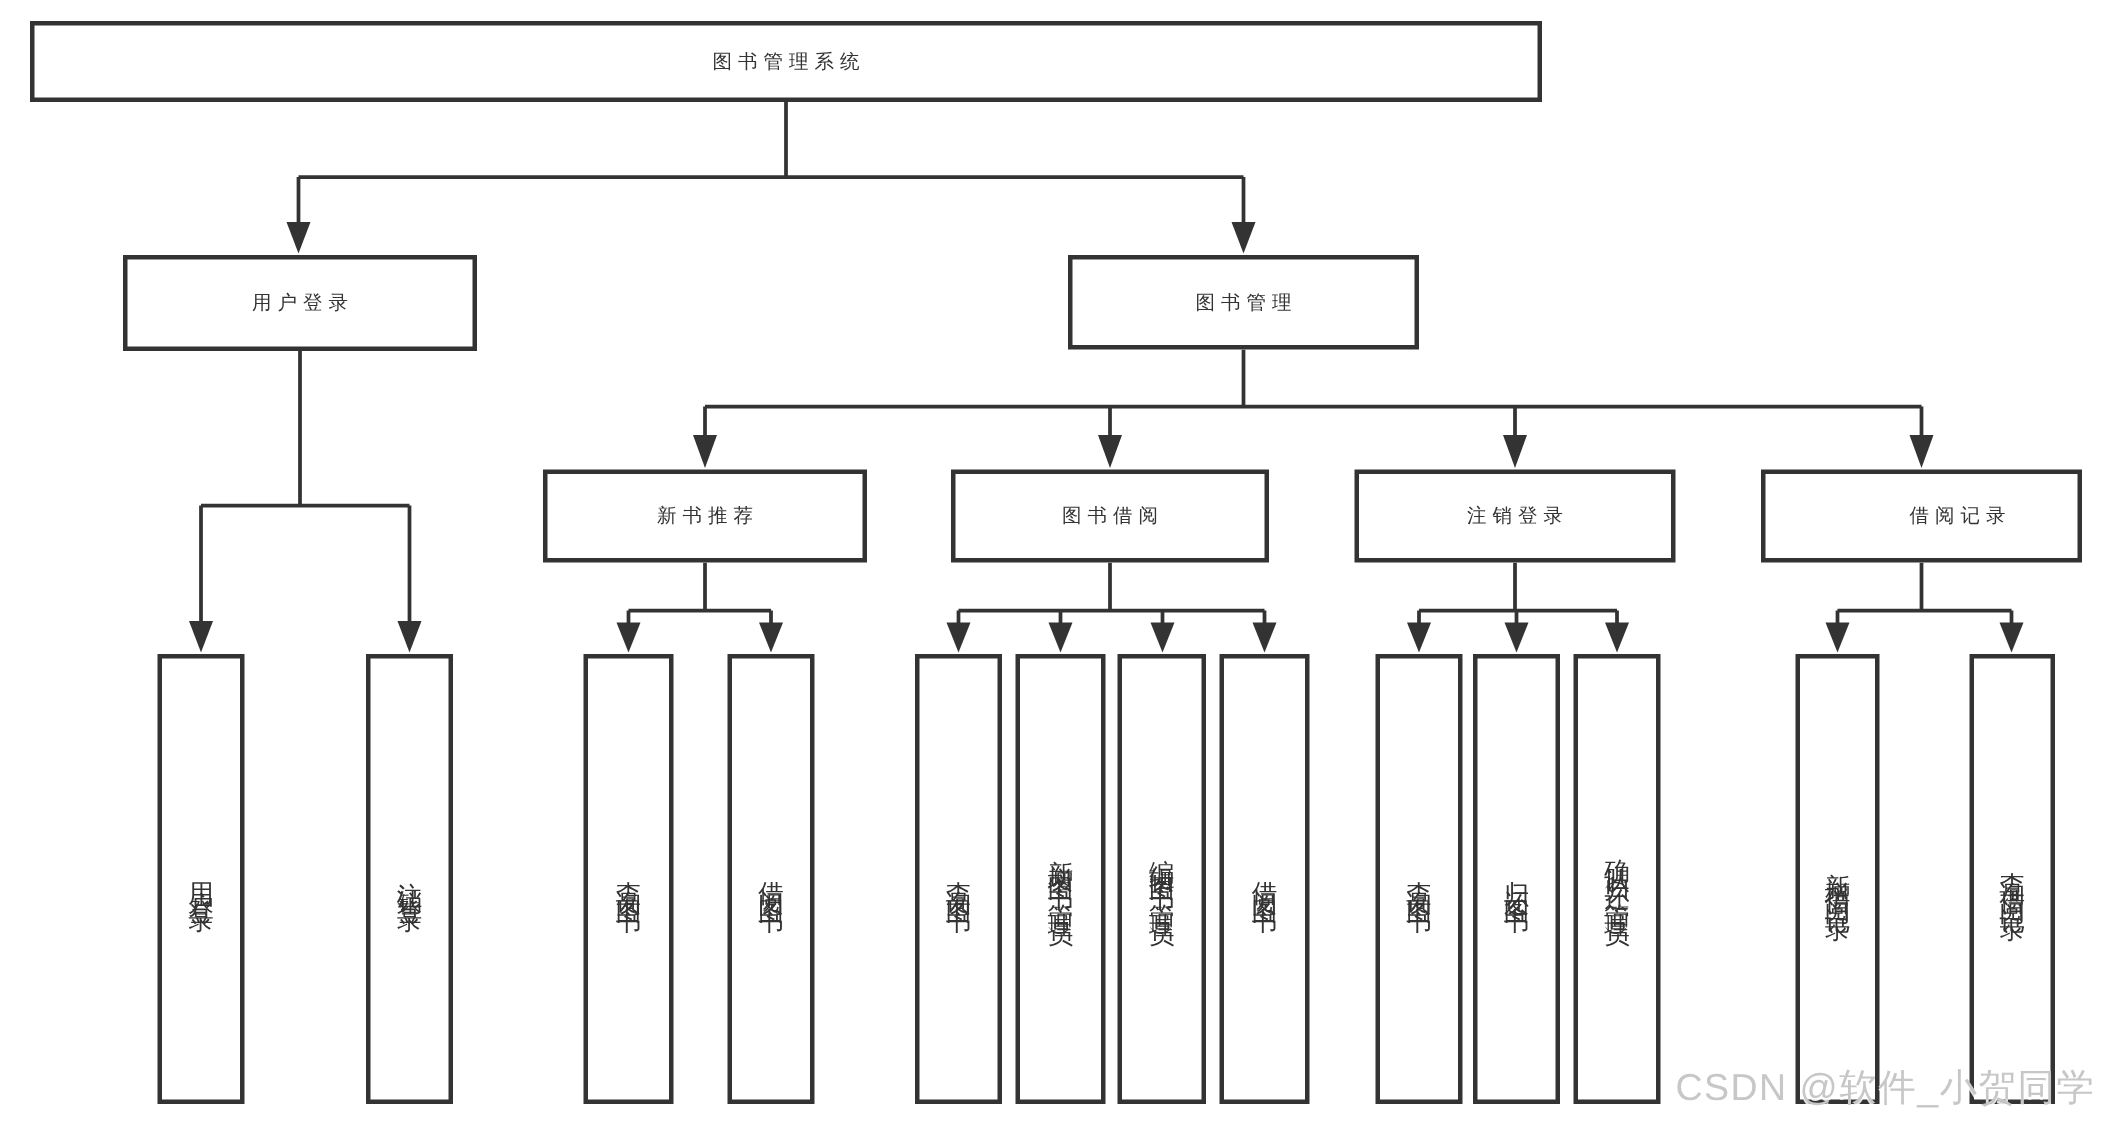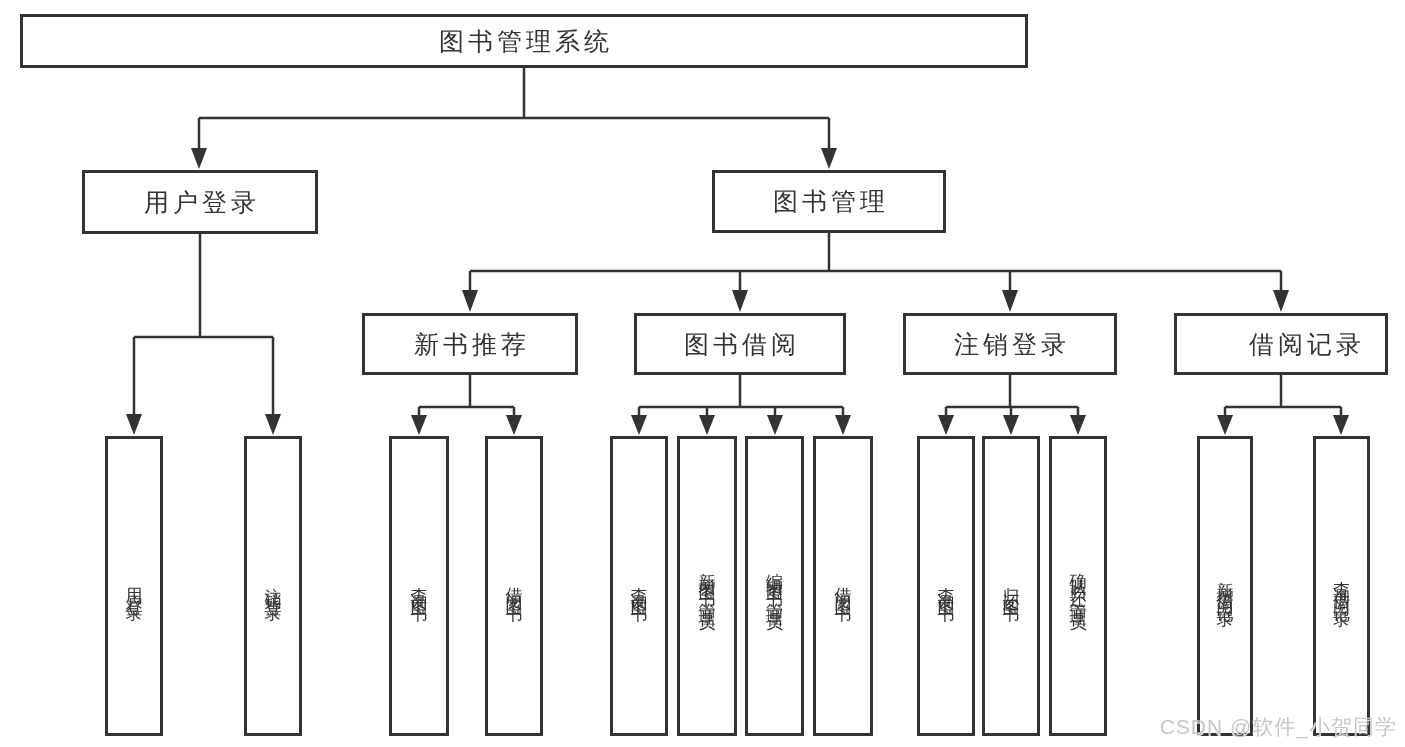--- a/index.html
+++ b/index.html
@@ -32,39 +32,39 @@
   .node{
     position:absolute;
     box-sizing:border-box;
     border:3px solid var(--line);
     background:var(--background);
     display:flex;
     align-items:center;
     justify-content:center;
   }
   .hnode{
-    font-size:25px;
+    font-size:13px;
     letter-spacing:4px;
     text-indent:4px; 
     white-space:nowrap;
   }
   .vnode .vlabel{
     writing-mode:vertical-rl;
     text-orientation:mixed;
     font-size:17px;
     letter-spacing:6px;
     line-height:1;
     white-space:nowrap;
   }
   .root-node{border-width:3px;}
   .watermark{
     position:absolute;
     right:8px;
     bottom:6px;
-    font-size:21px;
+    font-size:25px;
     letter-spacing:1px;
     color:var(--watermark);
     text-shadow:0 2px 0 rgba(255,255,255,0.85);
     white-space:nowrap;
     z-index:5;
   }
 </style>
 </head>
 <body>
 

